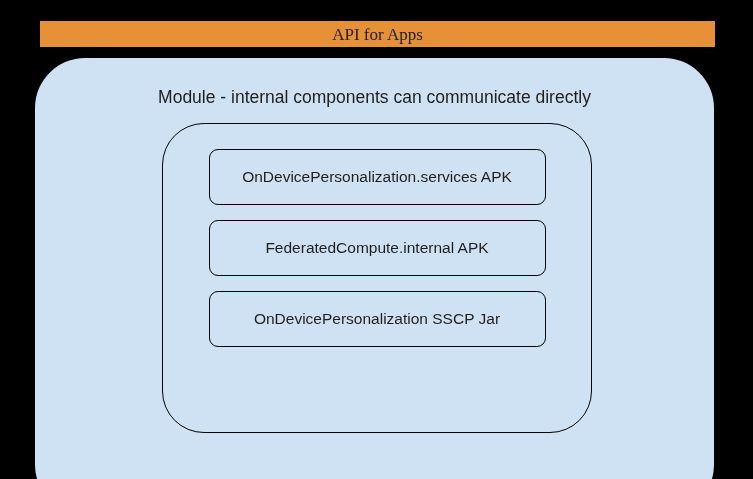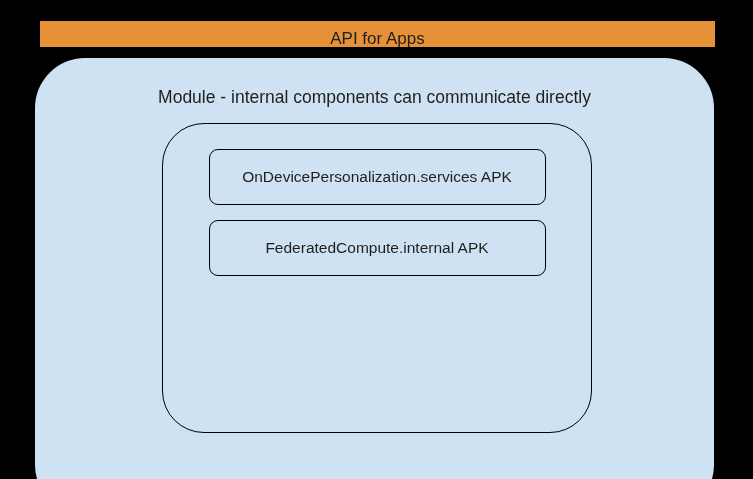--- a/index.html
+++ b/index.html
@@ -21,22 +21,23 @@
     background: var(--canvas, #000);
   }
   .banner {
     position: absolute;
     left: 40px;
     top: 21px;
     width: 675px;
     height: 26px;
     background: var(--banner-fill, #E69138);
     display: flex;
-    align-items: flex-end;
+    align-items: center;
     justify-content: center;
+    font-family: Liberation Serif, serif;
   }
   .banner-label {
     font-size: 17px;
     line-height: 1;
     color: var(--text, #1f1f1f);
   }
   .module {
     position: absolute;
     left: 35px;
     top: 58px;
@@ -105,17 +106,20 @@
 
       <div class="component-box">
         <span class="component-label">OnDevicePersonalization.services APK</span>
       </div>
 
       <div class="component-box">
         <span class="component-label">FederatedCompute.internal APK</span>
       </div>
 
 
+      <div class="component-box">
+        <span class="component-label">OnDevicePersonalization SSCP Jar</span>
+      </div>
 
     </div>
   </div>
 
 </div>
 
 </body></html>

